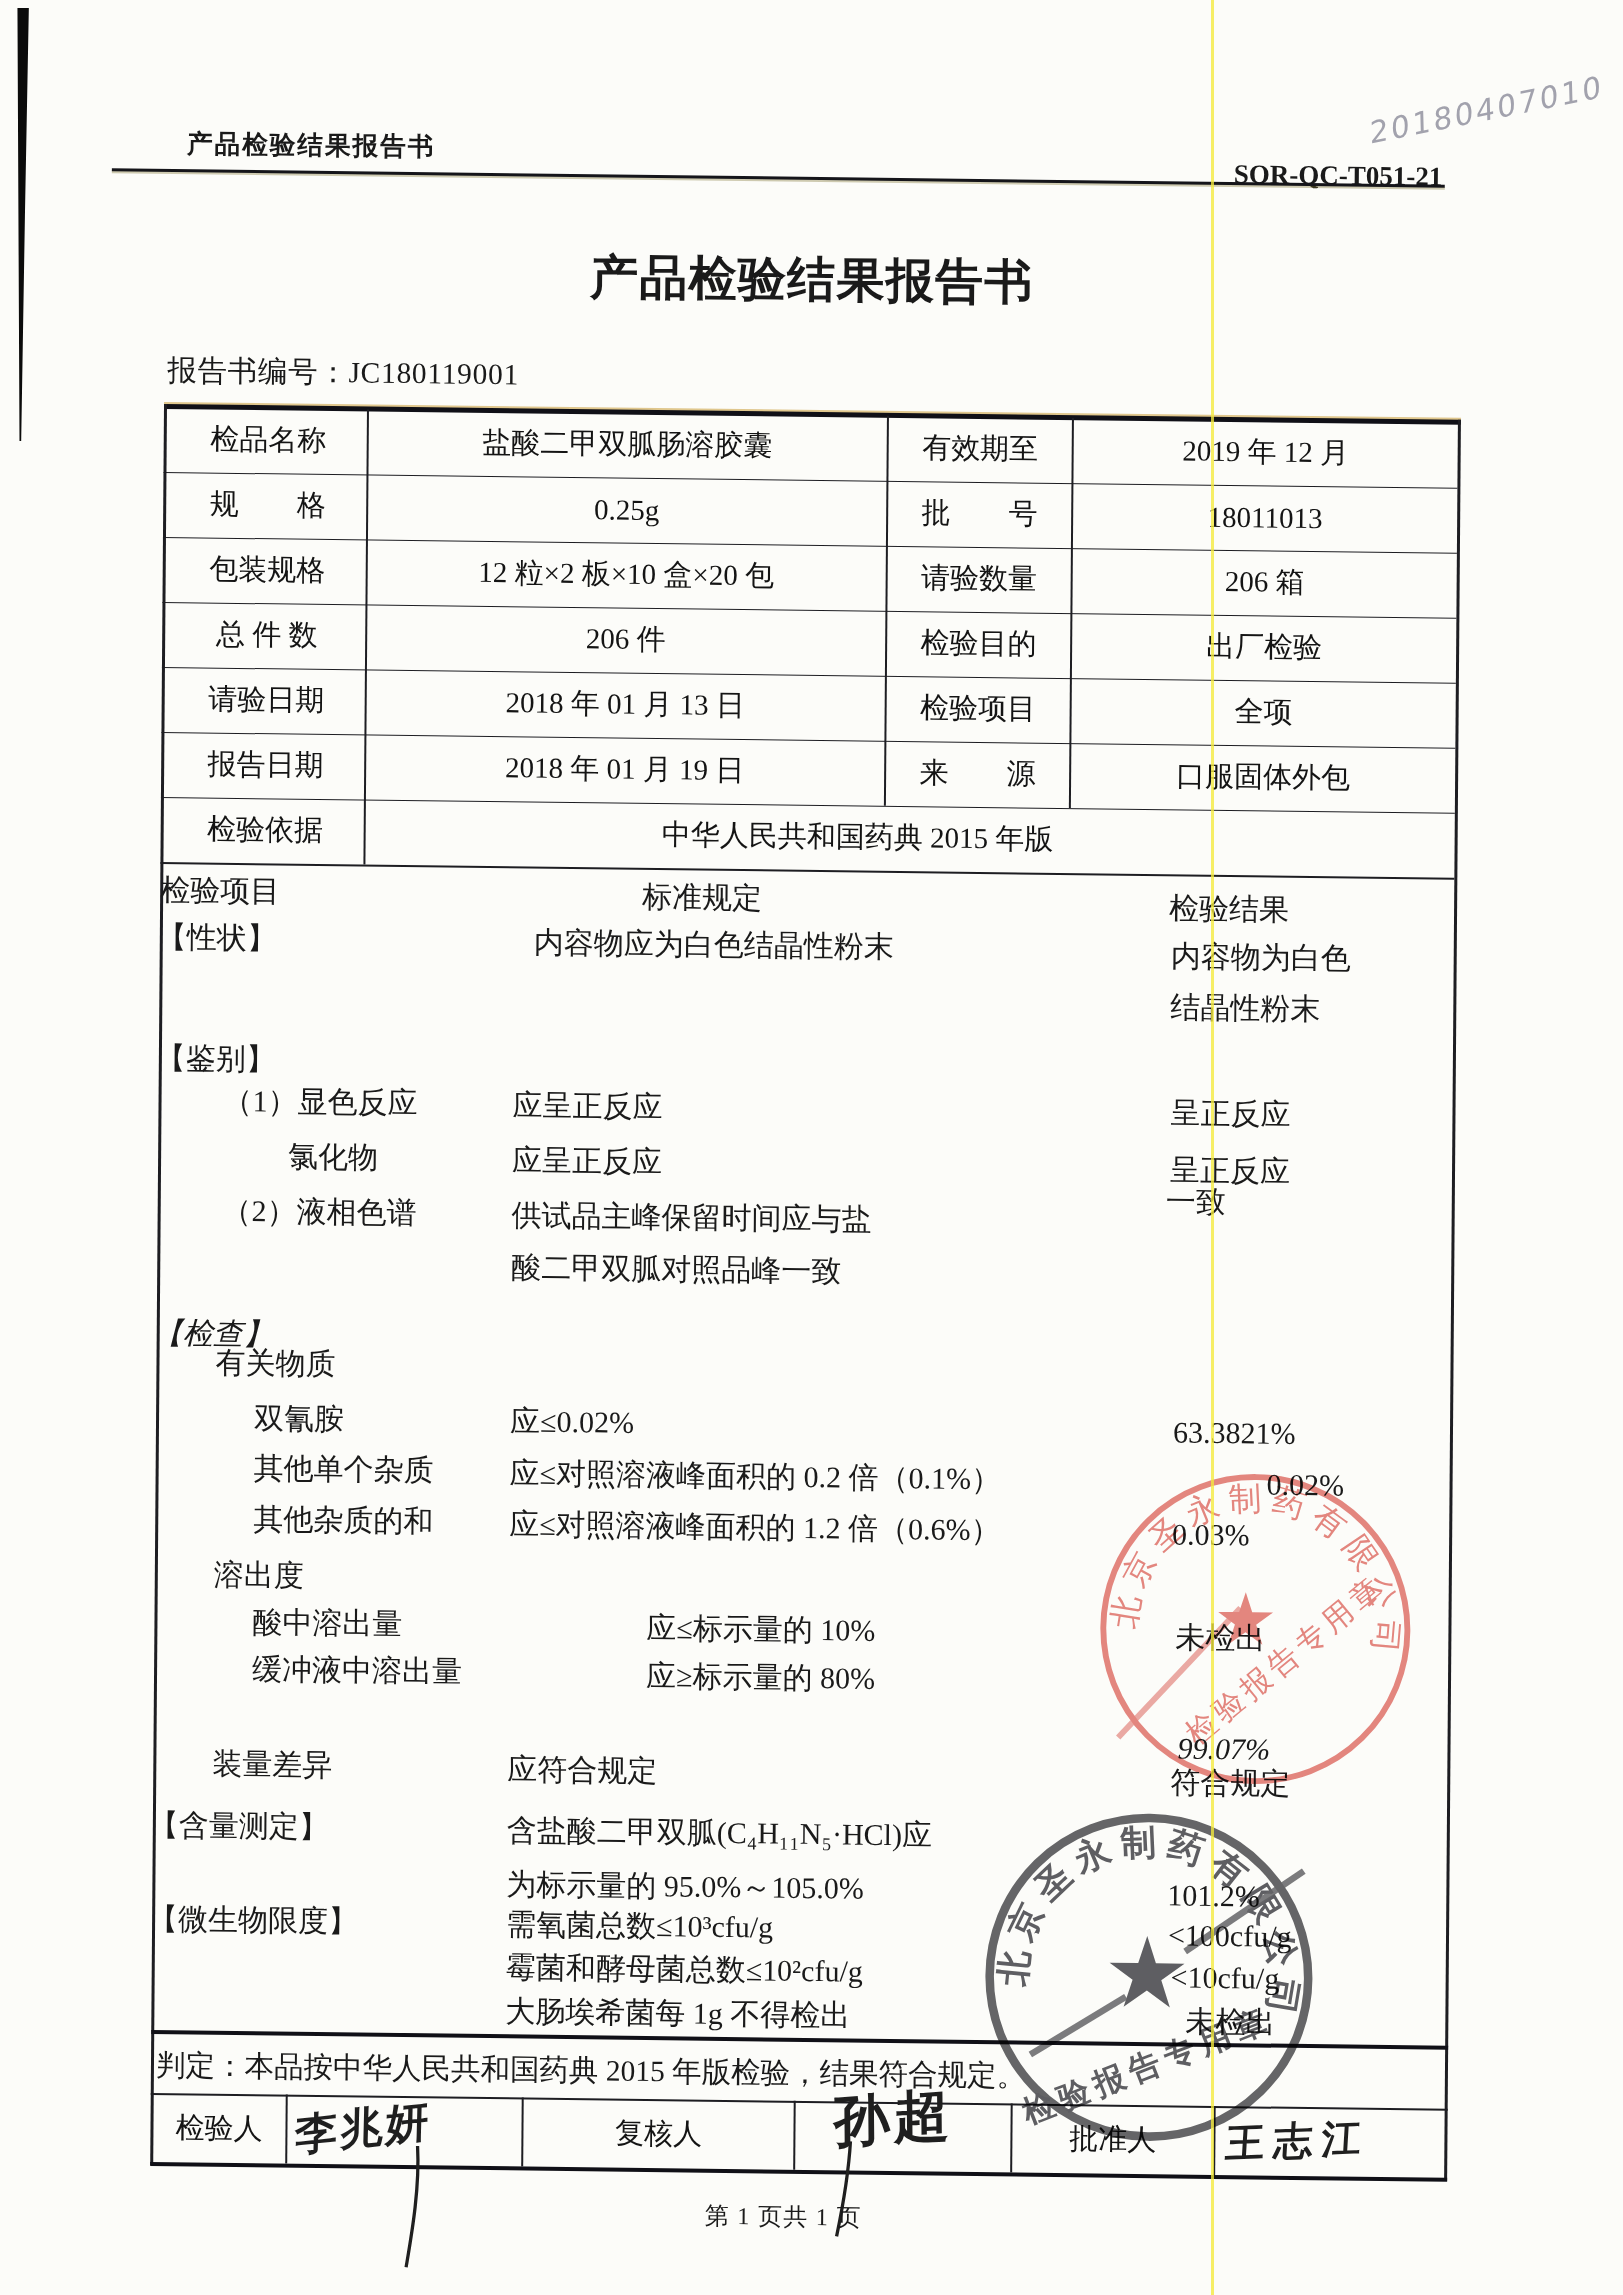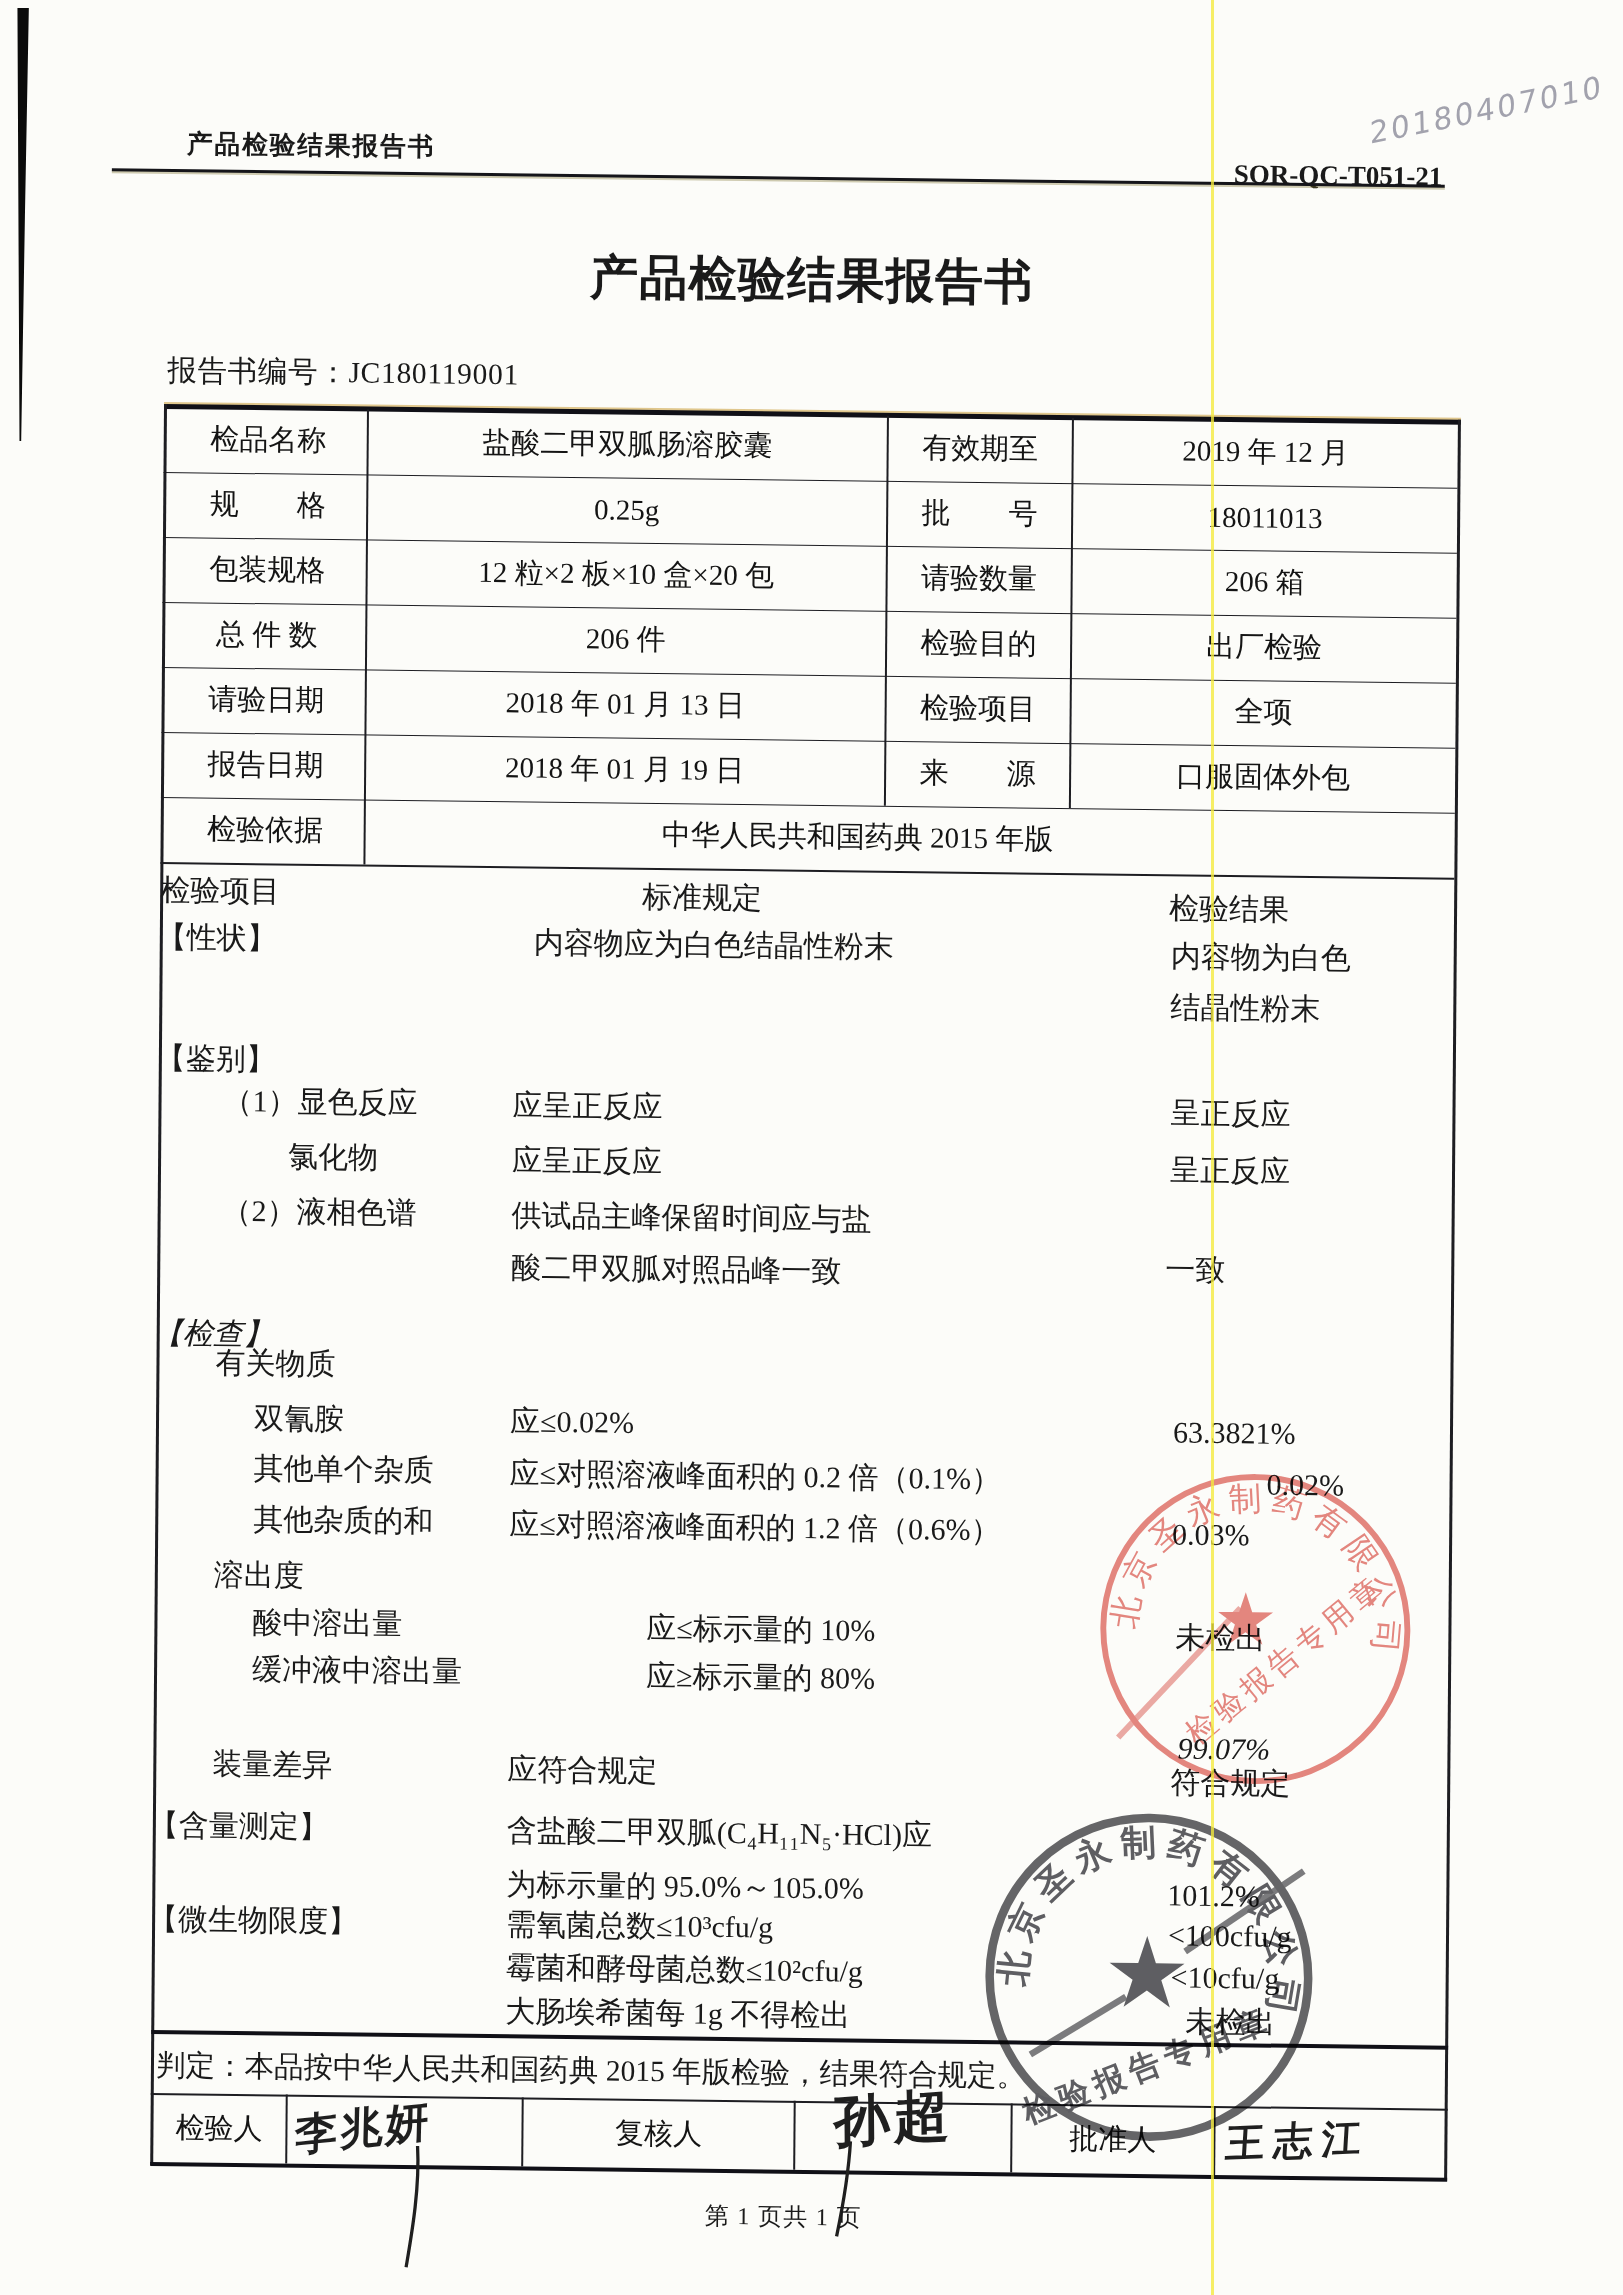--- a/index.html
+++ b/index.html
@@ -101,21 +101,21 @@
     <div class="t" style="left:1175px;top:978px;">结晶性粉末</div>
     <div class="t" style="left:161px;top:1041px;">【鉴别】</div>
     <div class="t" style="left:228px;top:1083px;">（1）显色反应</div>
     <div class="t" style="left:518px;top:1084px;">应呈正反应</div>
     <div class="t" style="left:1176px;top:1084px;">呈正反应</div>
     <div class="t" style="left:294px;top:1138px;">氯化物</div>
     <div class="t" style="left:518px;top:1139px;">应呈正反应</div>
     <div class="t" style="left:1176px;top:1141px;">呈正反应</div>
     <div class="t" style="left:228px;top:1193px;">（2）液相色谱</div>
     <div class="t" style="left:518px;top:1194px;">供试品主峰保留时间应与盐</div>
-    <div class="t" style="left:1172px;top:1240px;text-align:right;">一致</div>
+    <div class="t" style="left:1172px;top:1172px;text-align:right;">一致</div>
     <div class="t" style="left:518px;top:1246px;">酸二甲双胍对照品峰一致</div>
     <div class="t" style="left:160px;top:1316px;font-style:italic;">【检查】</div>
     <div class="t" style="left:223px;top:1345px;">有关物质</div>
     <div class="t" style="left:262px;top:1400px;">双氰胺</div>
     <div class="t" style="left:518px;top:1400px;">应≤0.02%</div>
     <div class="t" style="left:1181px;top:1403px;">63.3821%</div>
     <div class="t" style="left:262px;top:1450px;">其他单个杂质</div>
     <div class="t" style="left:518px;top:1452px;">应≤对照溶液峰面积的 0.2 倍（0.1%）</div>
     <div class="t" style="left:1237px;top:1454px;margin-left:38px;">0.02%</div>
     <div class="t" style="left:262px;top:1501px;">其他杂质的和</div>

